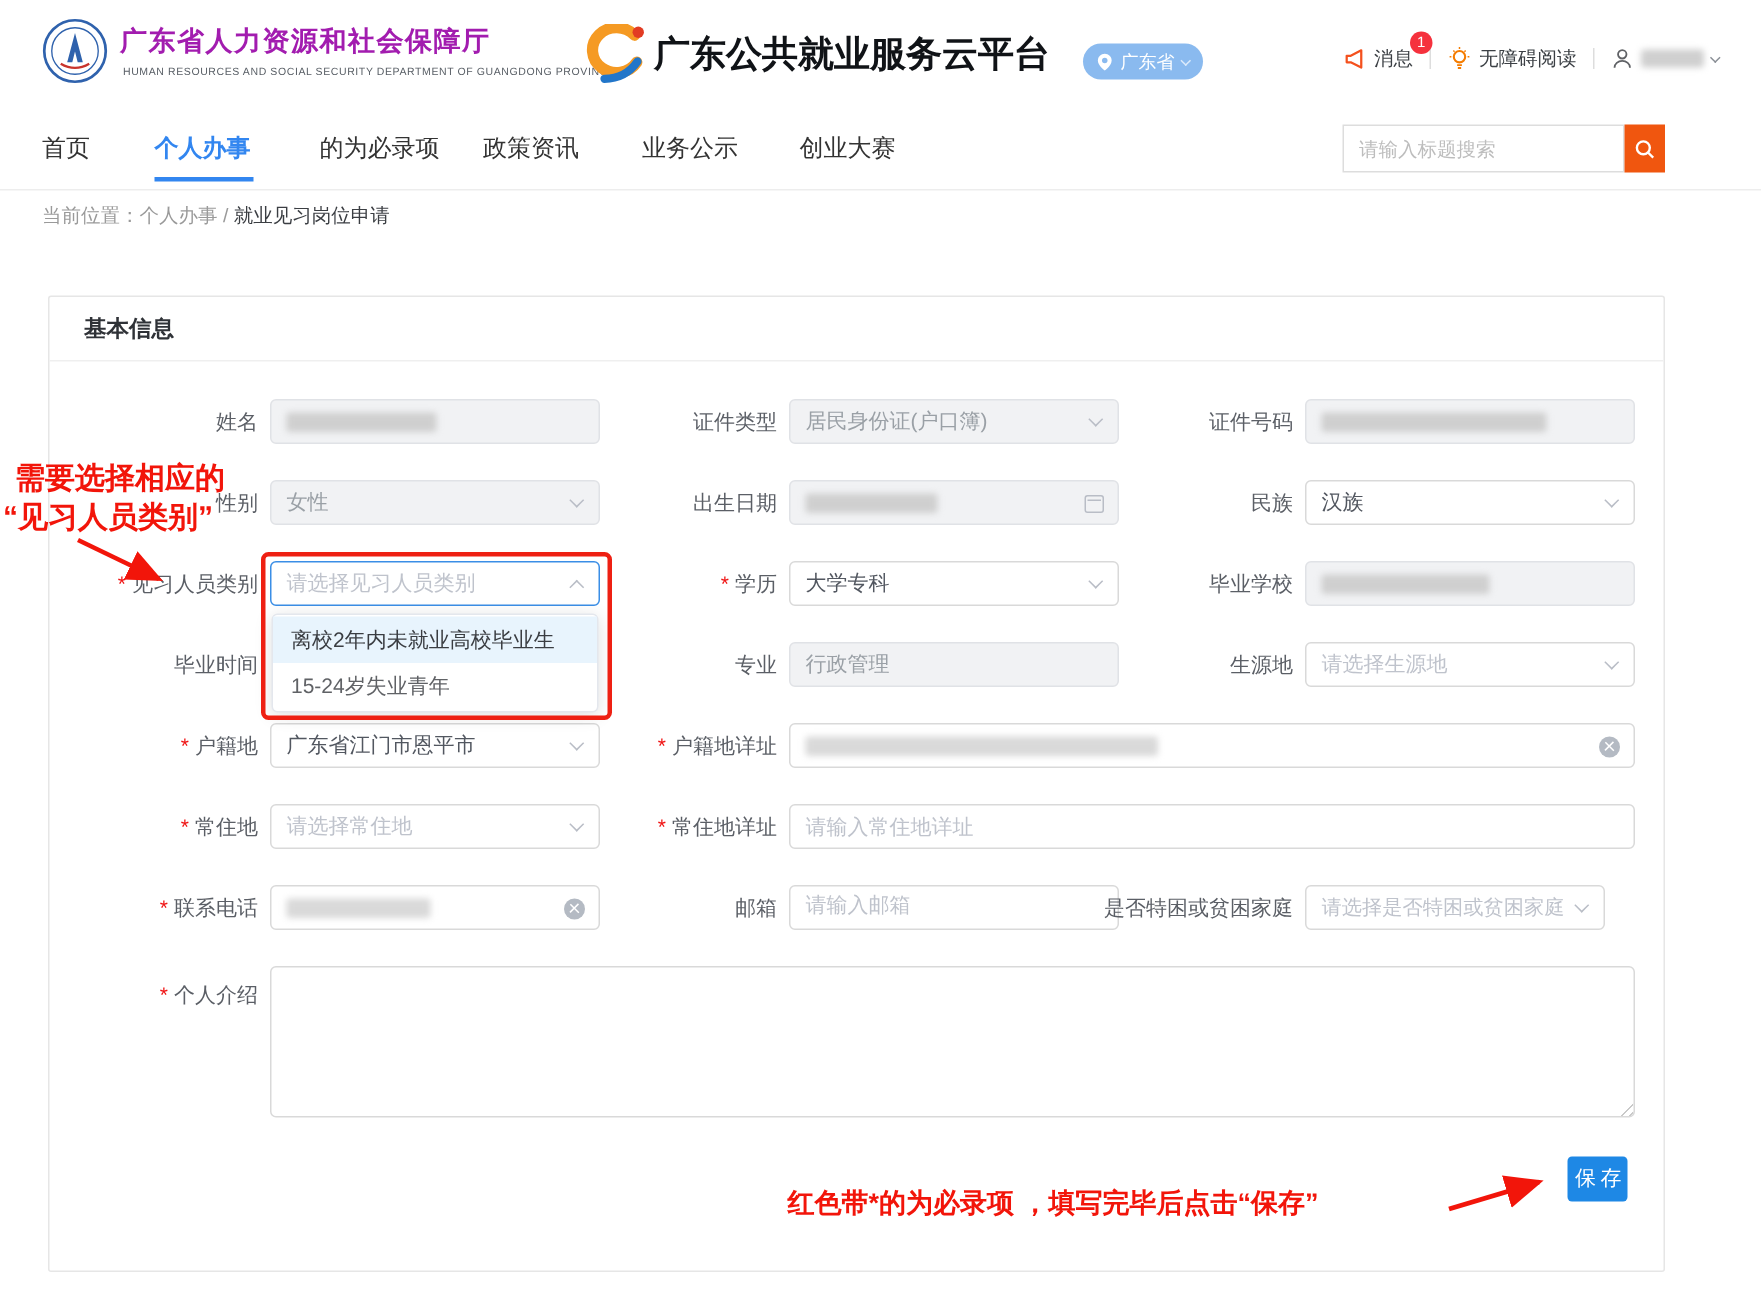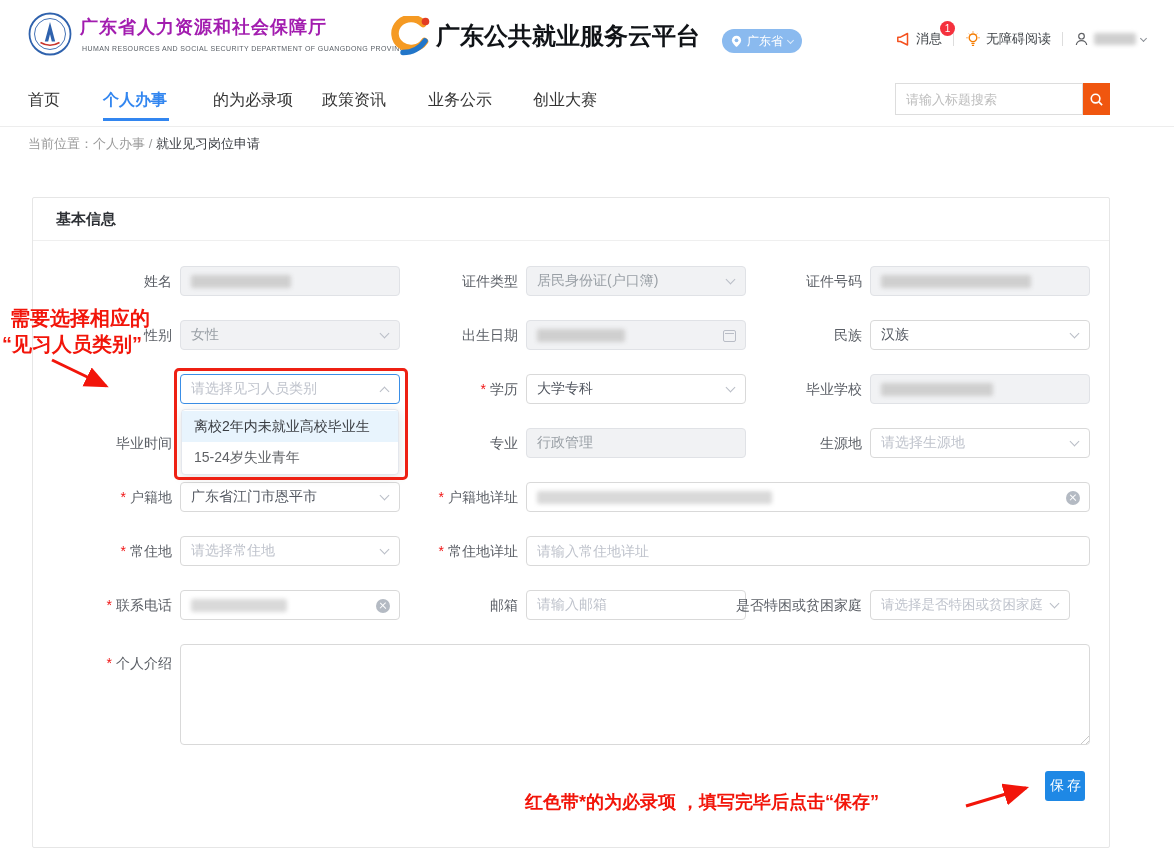--- a/index.html
+++ b/index.html
@@ -186,20 +186,21 @@
       <span class="redact" style="width:88px"></span>
       <i class="cal"></i>
     </div>
 
   <div class="lbl" style="left:700px;top:320px;width:162px"><span>民族</span></div>
   <div class="ctl" style="left:870px;top:320px;width:220px">
       <span class="val">汉族</span>
       <i class="chev down"></i>
     </div>
 
+  <div class="lbl" style="left:30px;top:374px;width:142px"><span class="star">*</span><span>见习人员类别</span></div>
   <div class="ctl open" style="left:180px;top:374px;width:220px;z-index:54">
       <span class="ph">请选择见习人员类别</span>
       <i class="chev up"></i>
     </div>
 
   <div class="lbl" style="left:400px;top:374px;width:118px"><span class="star">*</span><span>学历</span></div>
   <div class="ctl" style="left:526px;top:374px;width:220px">
       <span class="val">大学专科</span>
       <i class="chev down"></i>
     </div>

